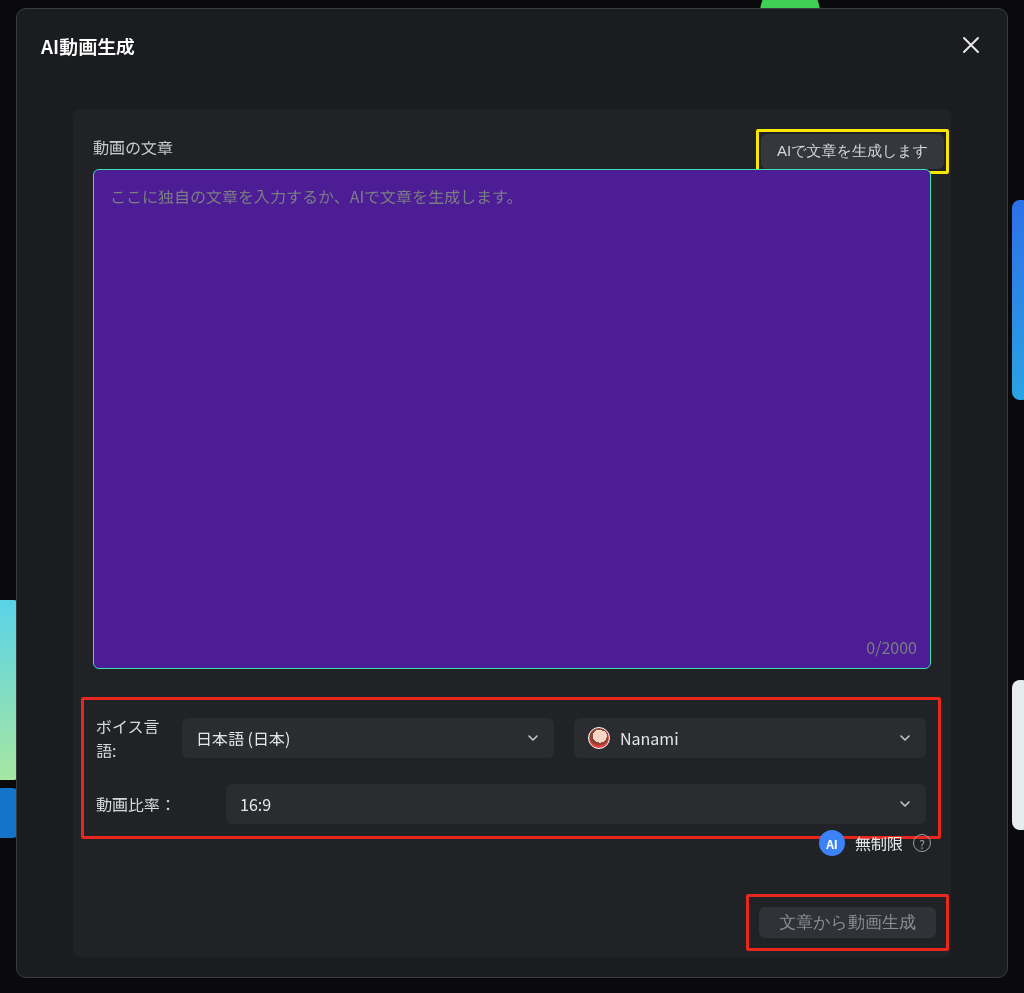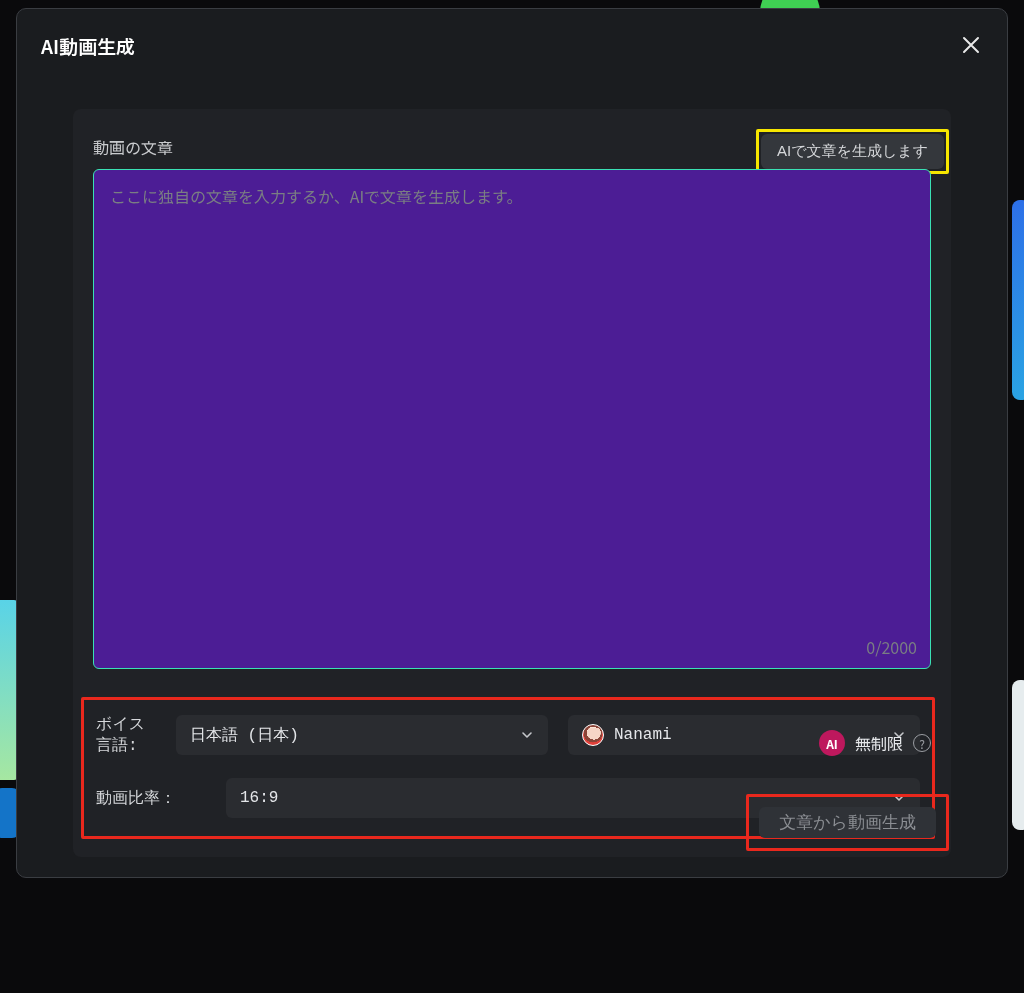--- a/index.html
+++ b/index.html
@@ -27,21 +27,21 @@
   }
   .bg .card.c1 { top: 200px; right: -6px; width: 18px; height: 200px; }
   .bg .card.c2 { top: 600px; left: -6px; width: 26px; height: 180px; background: linear-gradient(#59d3e7,#a6e7a1); border-radius:6px;}
   .bg .card.c3 { top: 788px; left: -6px; width: 26px; height: 50px; background:#1474c8; }
   .bg .card.c4 { top: 680px; right: -6px; width: 18px; height: 150px; background:#e6ecee; }
 
   
   .dialog {
     position: absolute;
     left: 16px; top: 8px;
-    width: 992px; height: 870px;
+    width: 992px; height: 970px;
     background: #1a1c1f;
     border: 1px solid #3a3d42;
     border-radius: 10px;
     z-index: 10;
     padding: 0;
   }
   .dlg-header {
     display:flex; align-items:center; justify-content:space-between;
     padding: 22px 22px 10px 24px;
   }
@@ -99,25 +99,25 @@
   }
   .ta::placeholder { color:#7a7e83; }
   .counter {
     position:absolute; right:14px; bottom:10px;
     color:#7a7e83; font-size:16px;
     pointer-events:none;
   }
 
   .red-box-1 {
     position:absolute;
-    left:8px; right:16px;
+    left:8px; right:10px;
     top:588px; height:142px;
     border:3px solid #e9281d; border-radius:2px;
     padding: 14px 12px 6px 12px;
-    display:flex; flex-direction:column; gap:22px;font-family:Liberation Mono, monospace;
+    display:flex; flex-direction:column; gap:22px;
   }
   .opt-row {
     display:flex; align-items:center; gap:20px;
   }
   .opt-label {
     width:110px; font-size:16px; color:#d6d8db;
   }
   .select {
     background:#2a2c30; color:#e4e6e9;
     height:40px; border-radius:6px;
@@ -145,21 +145,21 @@
 
   .footer {
     position:absolute; left:0; right:0; bottom:0; height:135px;
   }
   .badge-row {
     position:absolute; right:20px; top:8px;
     display:flex; align-items:center; gap:10px;
   }
   .ai-badge {
     width:26px; height:26px; border-radius:50%;
-    background:#be185d; display:flex; align-items:center; justify-content:center;
+    background:#3b82f6; display:flex; align-items:center; justify-content:center;
     color:#fff; font-size:12px; font-weight:700;
   }
   .unlimited { font-size:16px; color:#e6e8eb; }
   .help-icon {
     width:18px; height:18px; border:1.5px solid #9a9da2; border-radius:50%;
     display:flex; align-items:center; justify-content:center;
     color:#9a9da2; font-size:12px;
   }
 
   .red-box-2 {

